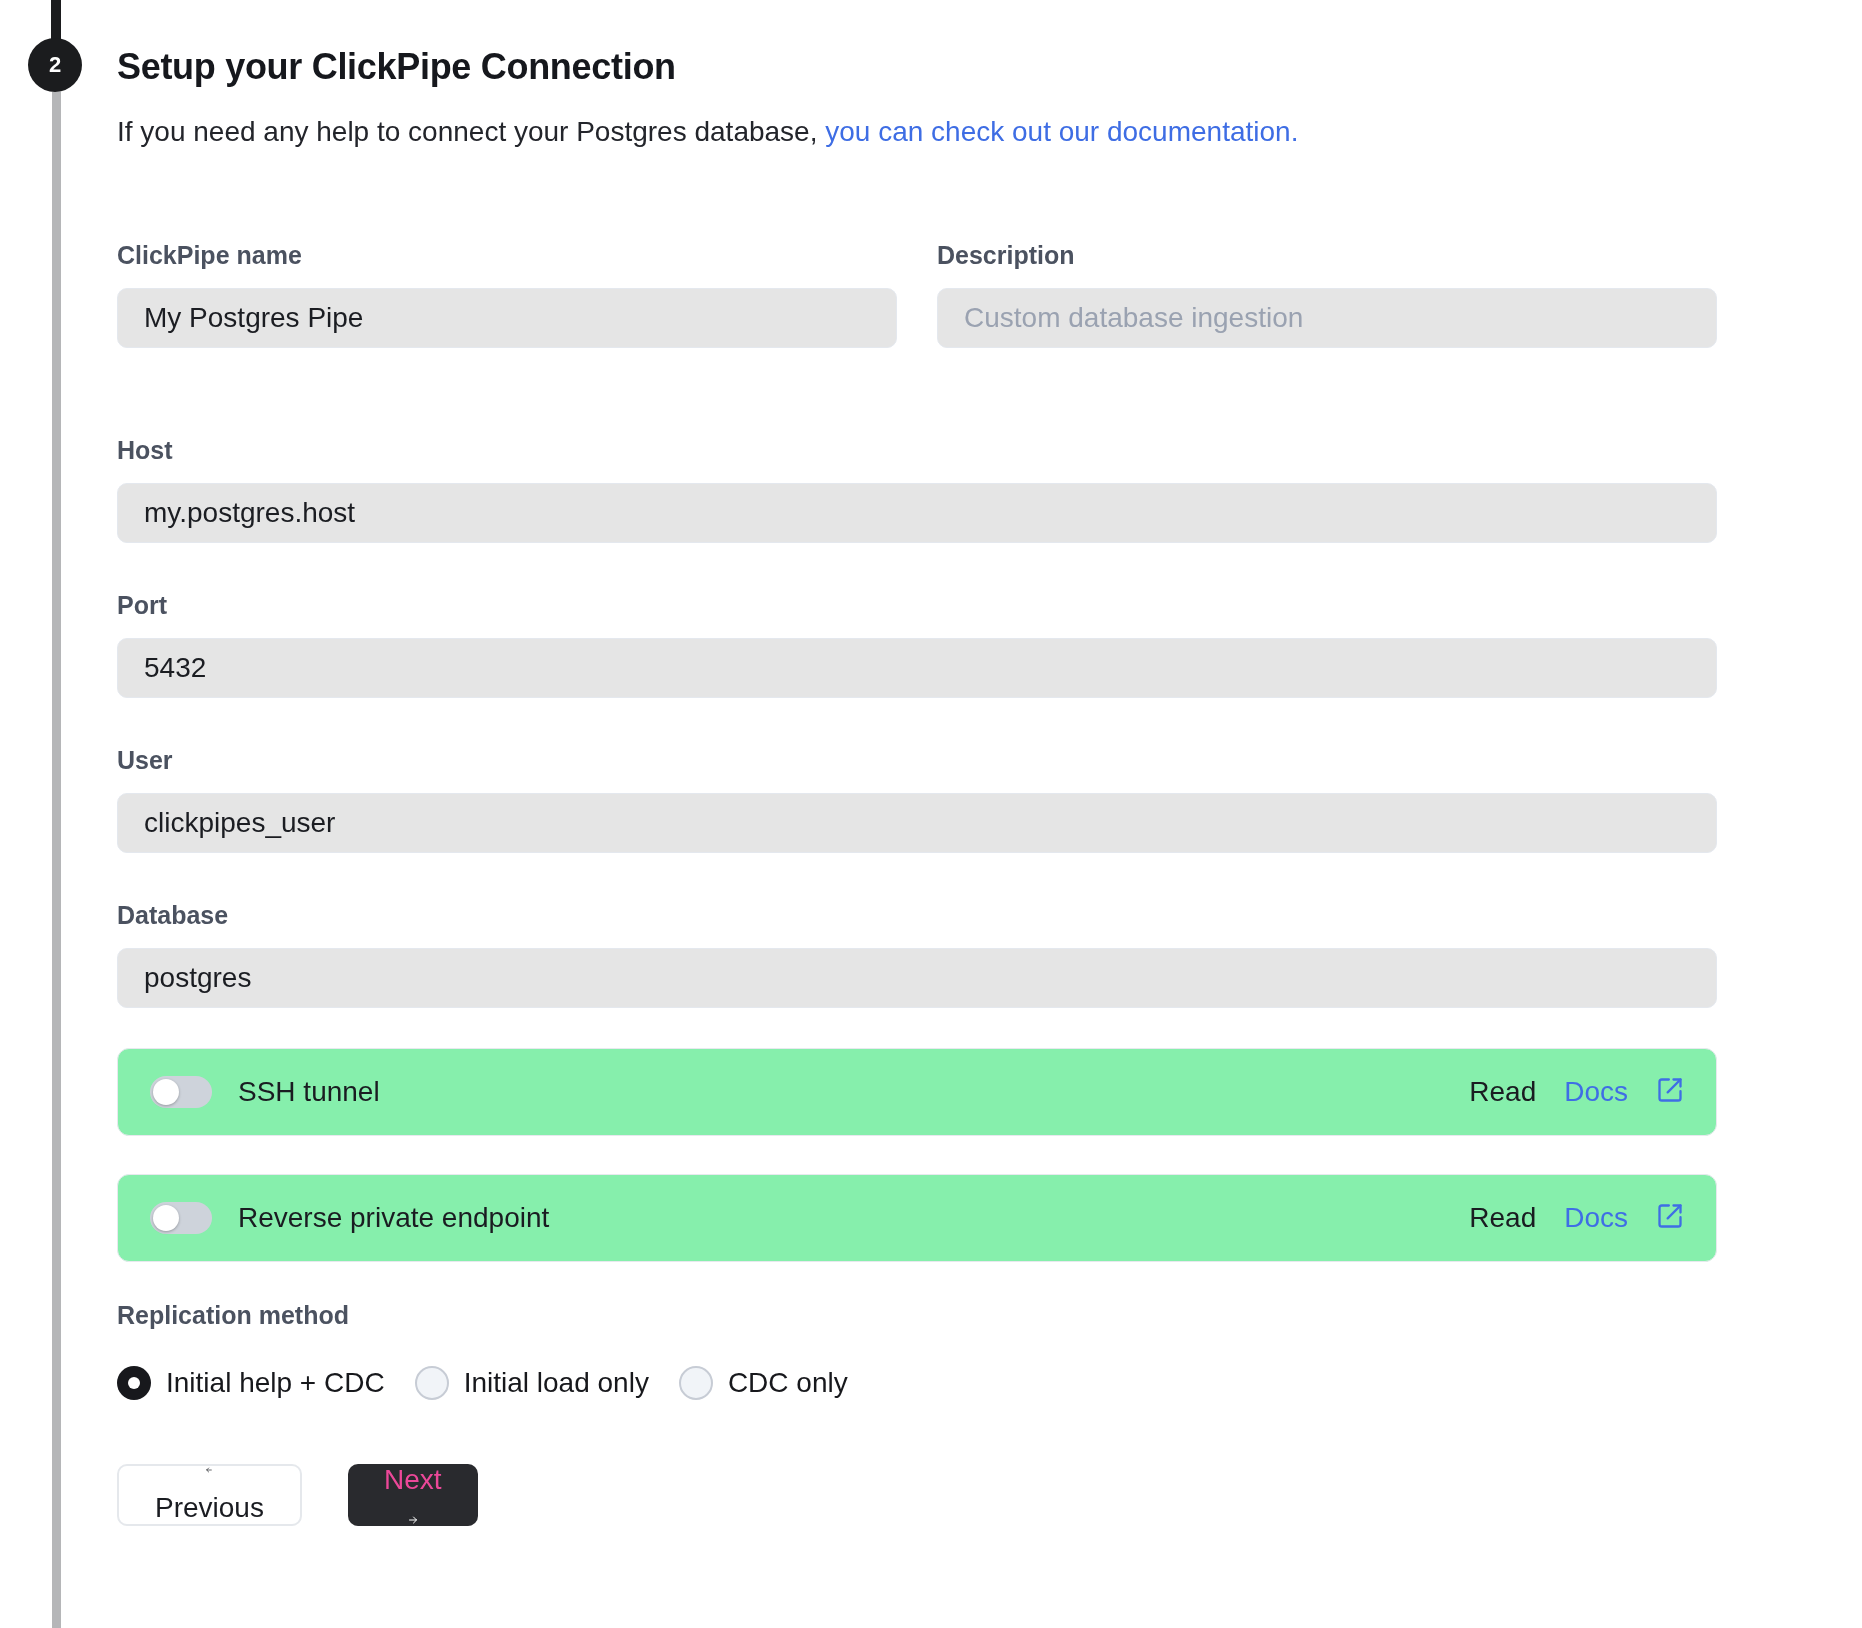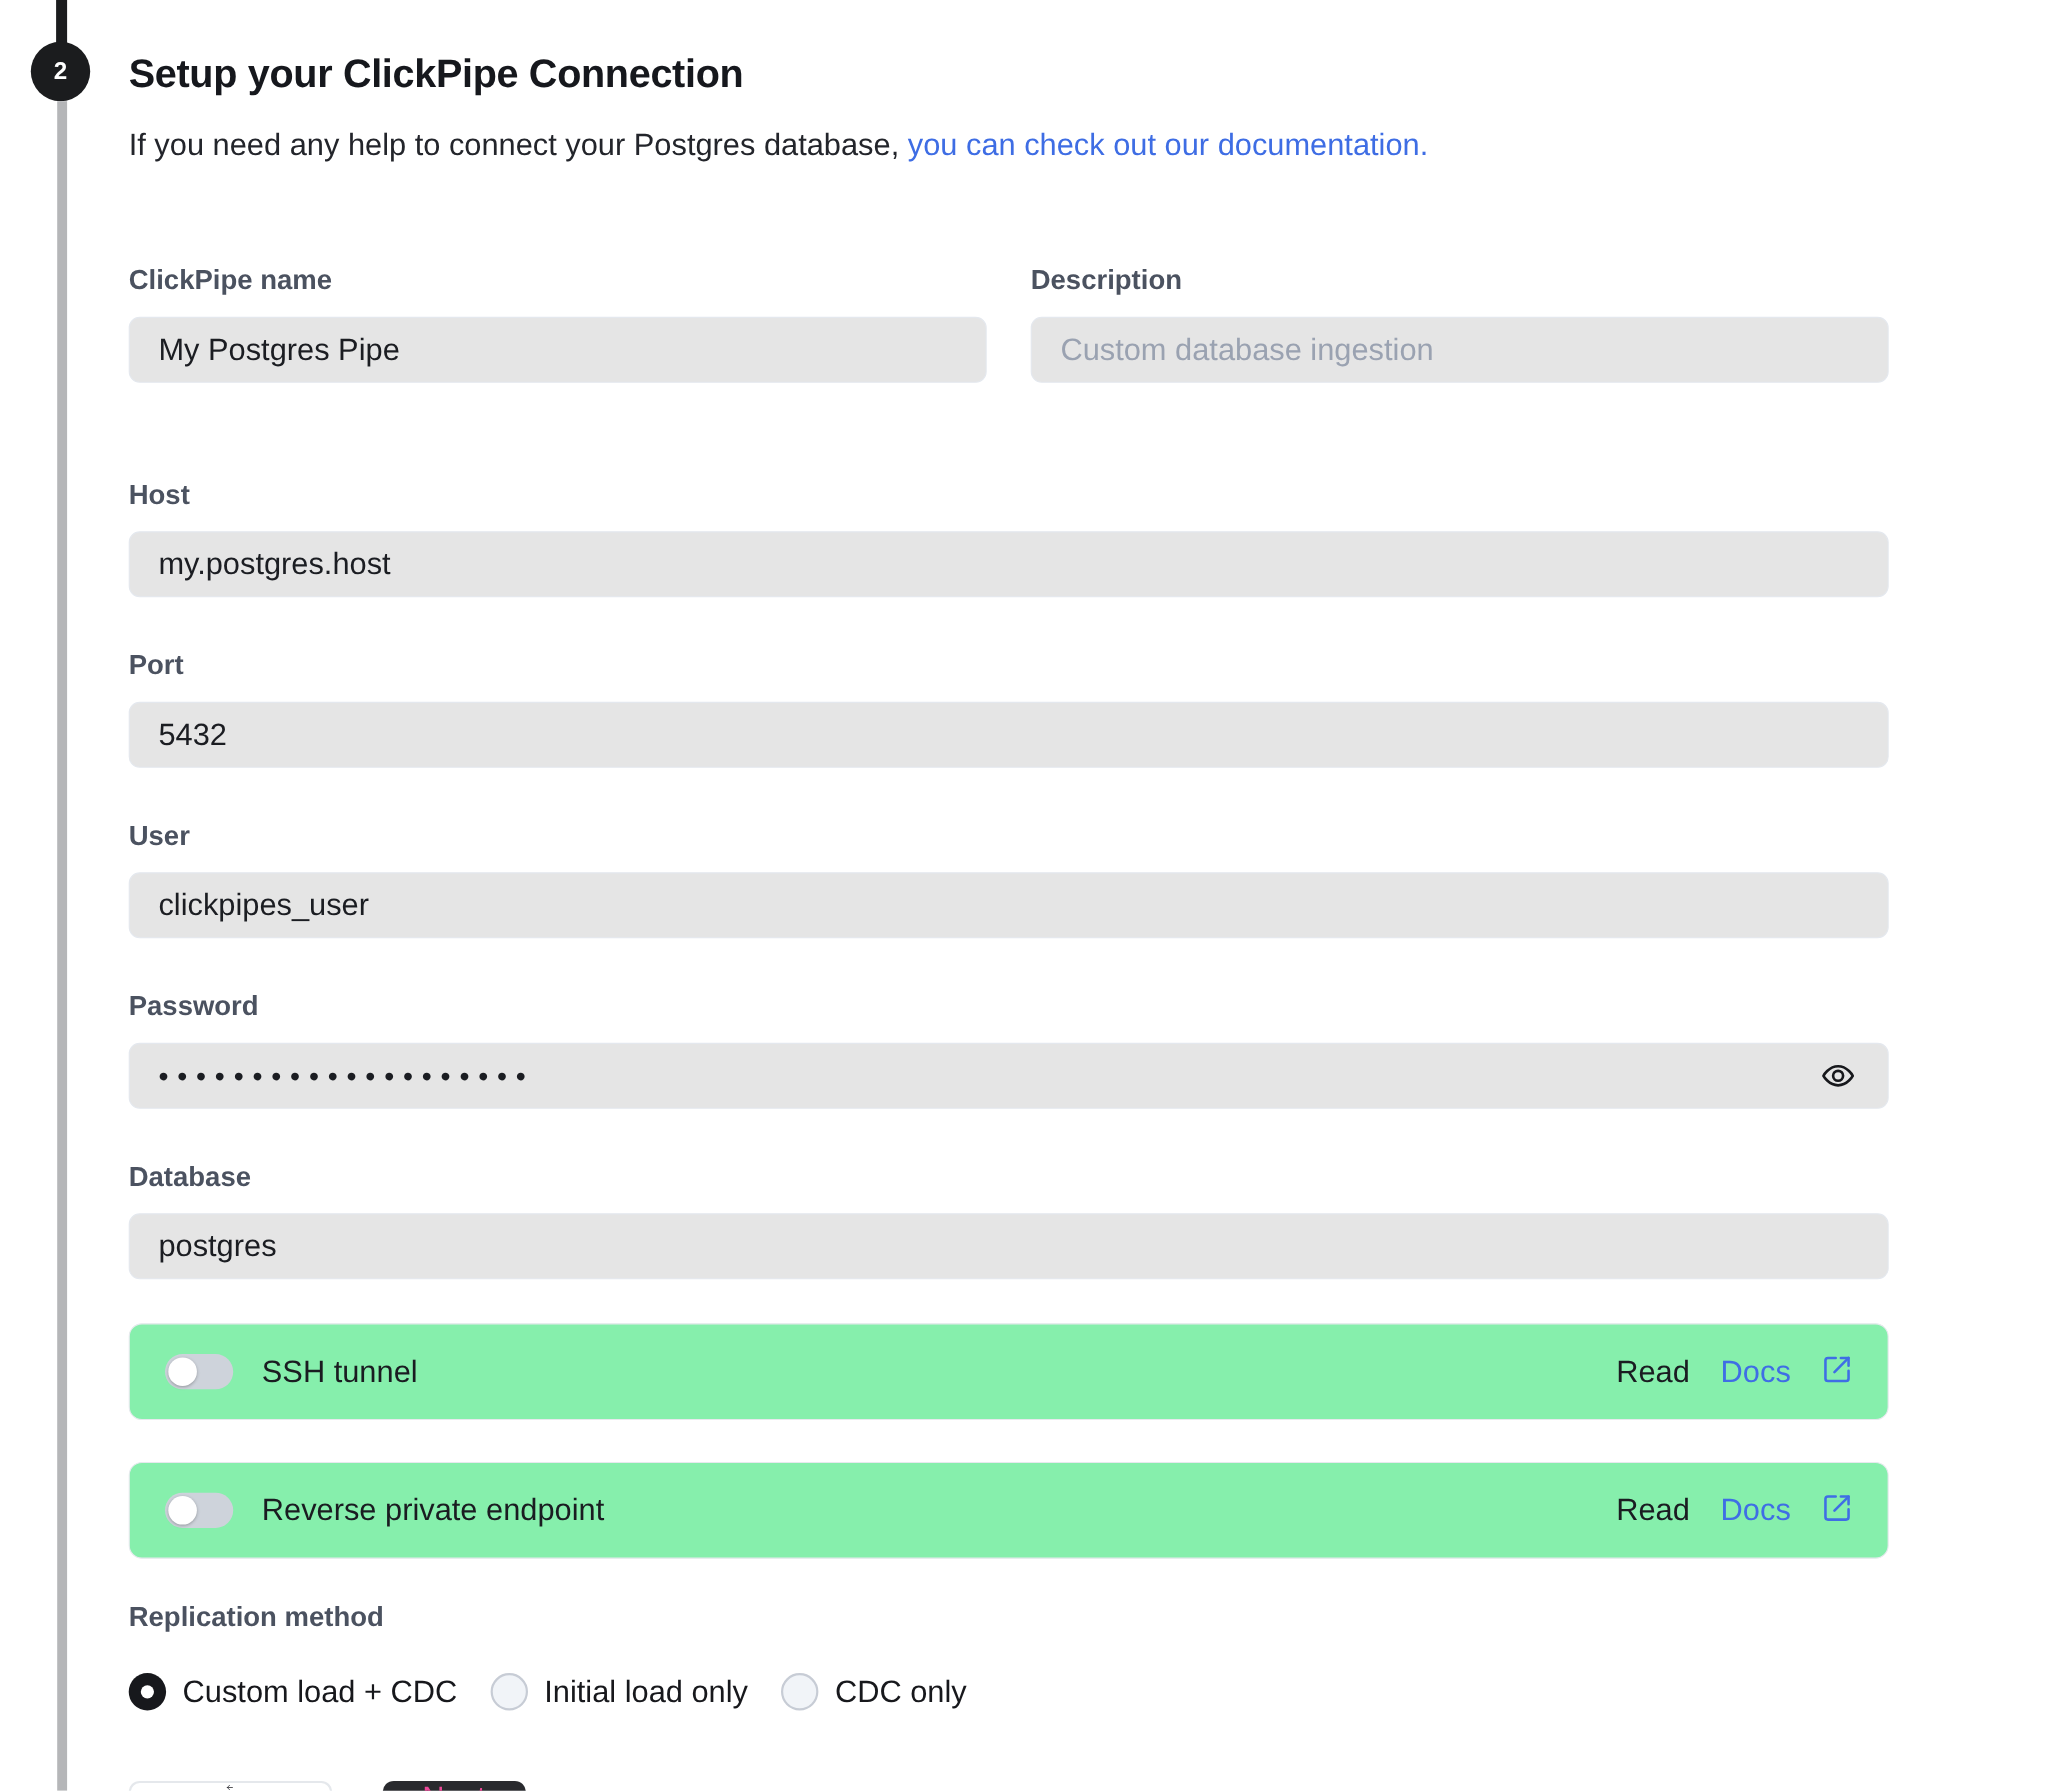--- a/index.html
+++ b/index.html
@@ -107,32 +107,20 @@
     <div class="group">
       <div class="label">Port</div>
       <input class="input" type="text" value="5432" style="">
     </div>
 
     <div class="group">
       <div class="label">User</div>
       <input class="input" type="text" value="clickpipes_user" style="">
     </div>
 
-    <div class="group">
-      <div class="label">Password</div>
-      <div class="pw-wrap">
-        <input class="input" type="text" value="••••••••••••••••••••" style="">
-        <button class="eye-btn">
-          <svg class="icon" width="32" height="32" viewBox="0 0 24 24" fill="none" stroke="#17181c" stroke-width="1.8" stroke-linecap="round" stroke-linejoin="round">
-            <path d="M2 12s3.5-6.5 10-6.5S22 12 22 12s-3.5 6.5-10 6.5S2 12 2 12z"></path>
-            <circle cx="12" cy="12" r="3.4"></circle>
-          </svg>
-        </button>
-      </div>
-    </div>
 
     <div class="group">
       <div class="label">Database</div>
       <input class="input" type="text" value="postgres" style="">
     </div>
 
     <div class="box">
       <div class="box-left">
         <div class="toggle">
             <div class="knob"></div>
@@ -166,21 +154,21 @@
           <path d="M10 14 21 3"></path>
         </svg>
       </div>
     </div>
 
     <div class="label rep-label">Replication method</div>
 
     <div class="radio-row">
       <label class="radio-opt">
         <span class="radio radio--on"></span>
-        <span class="radio-text">Custom load + CDC</span>
+        <span class="radio-text">Initial help + CDC</span>
       </label>
       <label class="radio-opt">
         <span class="radio radio--off"></span>
         <span class="radio-text">Initial load only</span>
       </label>
       <label class="radio-opt">
         <span class="radio radio--off"></span>
         <span class="radio-text">CDC only</span>
       </label>
     </div>

